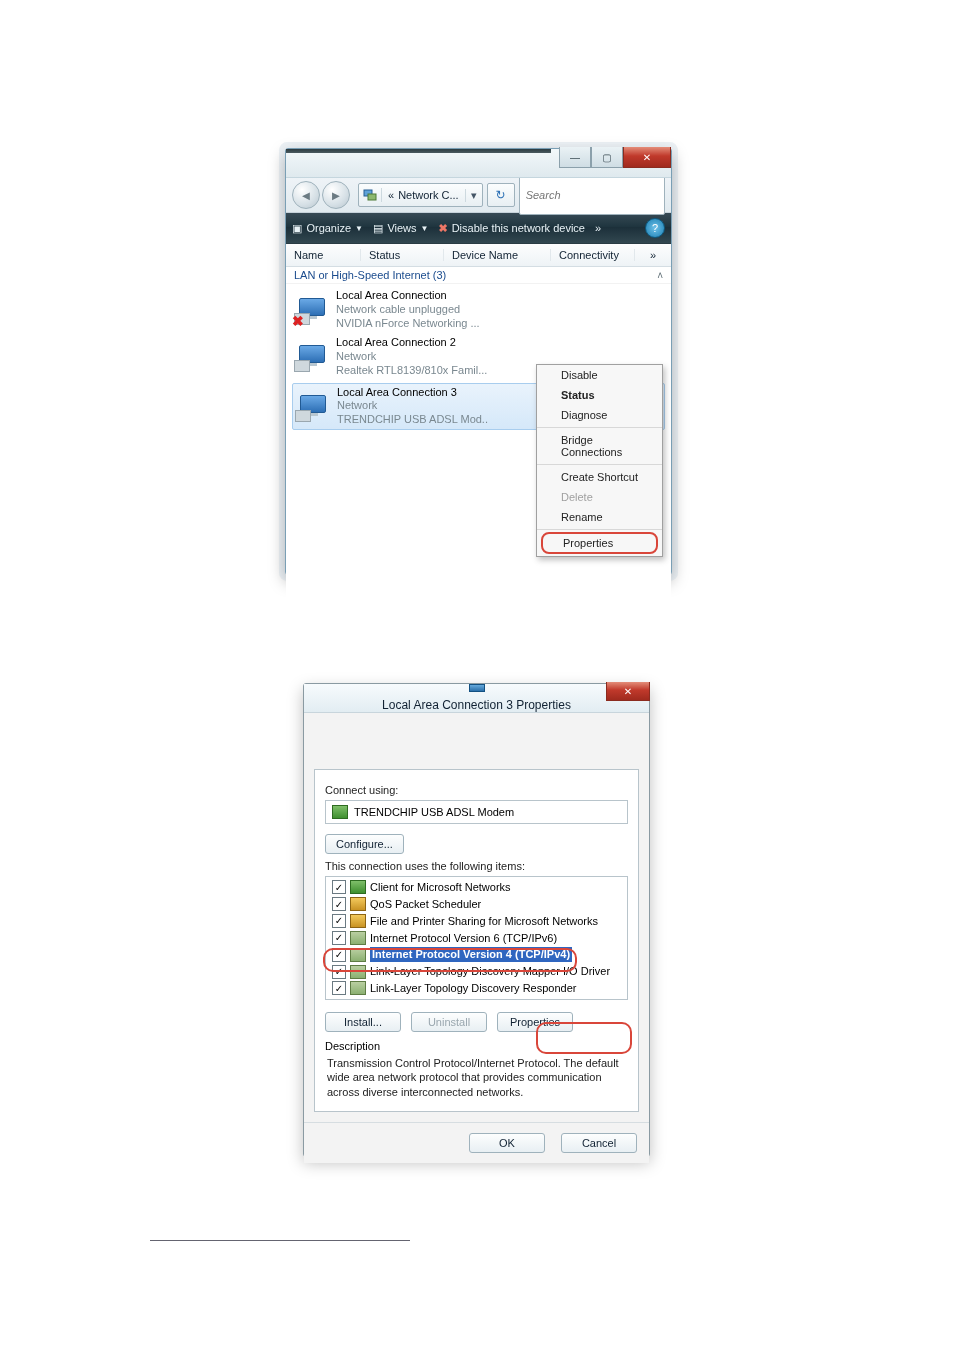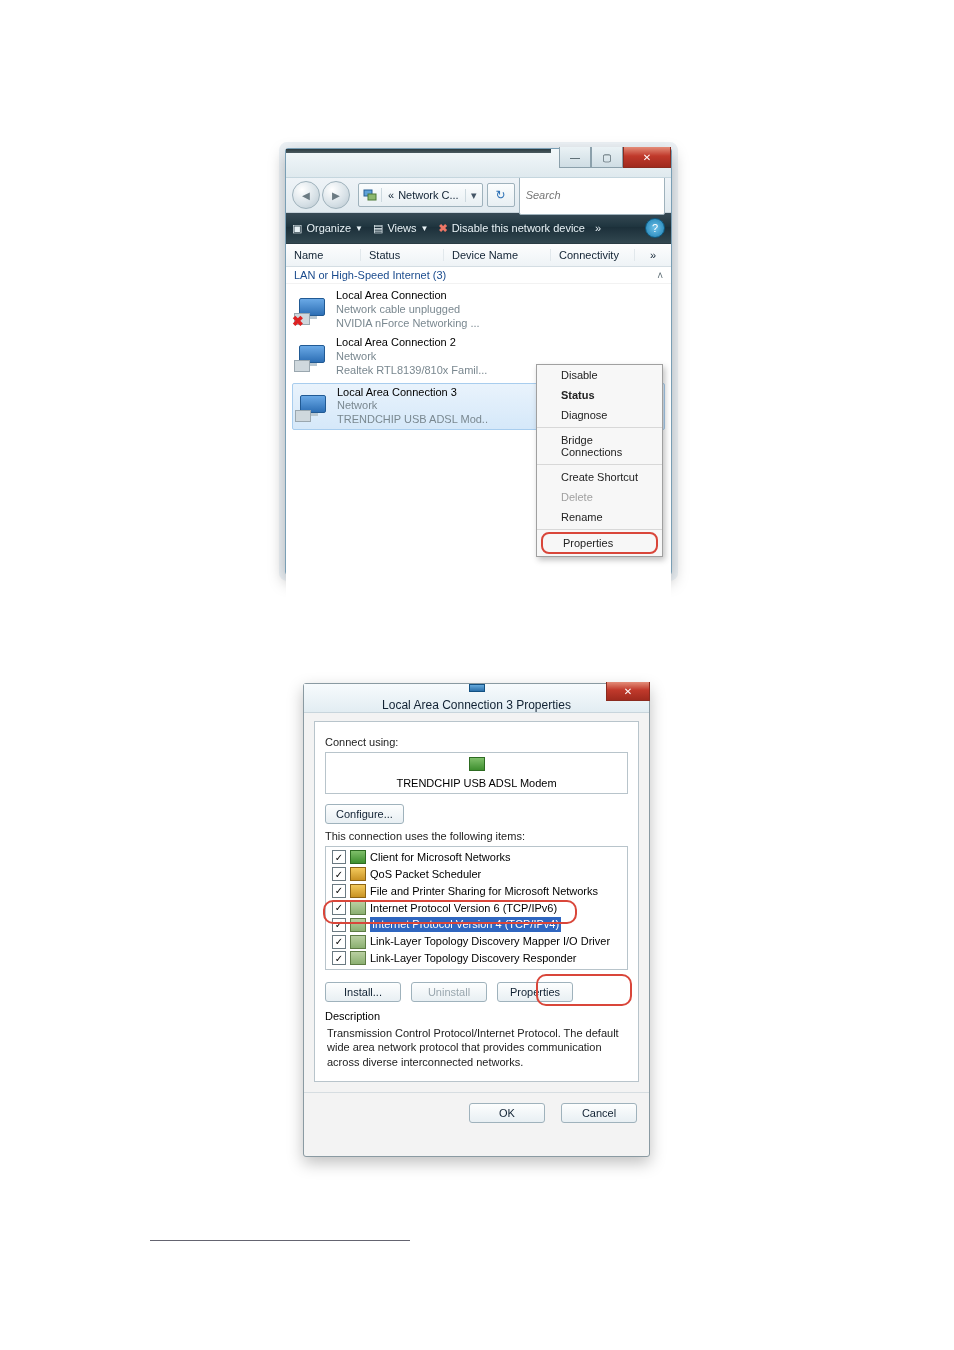--- a/index.html
+++ b/index.html
@@ -193,21 +193,20 @@
     margin-right:-1px;
   }
   .tab.inactive { background:#ebf0f3; }
   .tabpanel {
     border:1px solid #b8c4cb; background:#fff; padding:10px 10px 12px 10px;
   }
   .lbl { font-size:11px; color:#222; margin:4px 0; }
   .adapterbox {
     border:1px solid #b8c4cb; background:#fff; padding:4px 6px; display:flex; gap:6px; align-items:center;
     font-size:11px;
-    flex-direction:column;
   }
   .cfgrow { display:flex; margin:10px 0 6px 0;}
   .btn {
     min-width:76px; padding:3px 10px; font-size:11px;
     border:1px solid #9fb2bc; background:linear-gradient(#fdfefe,#e8eff3);
     border-radius:3px; color:#123;
   }
   .btn.disabled { color:#9aa7af; }
   .itemslist {
     border:1px solid #b8c4cb; background:#fff; padding:2px 0; font-size:11px;
@@ -215,21 +214,21 @@
   .itemslist .li {
     display:flex; align-items:center; gap:4px; padding:1px 6px; line-height:1.35;
   }
   .itemslist .li .cb { width:12px; height:12px; border:1px solid #6b7a82; background:#fff; display:flex; align-items:center; justify-content:center; font-size:10px;}
   .itemslist .li .ic { width:14px; height:12px; }
   .ic-client { background:linear-gradient(#7fbf6a,#3e8f2f); border:1px solid #2d6b21; }
   .ic-qos    { background:linear-gradient(#f3c95c,#c99324); border:1px solid #8d6414; }
   .ic-file   { background:linear-gradient(#f3c95c,#c99324); border:1px solid #8d6414; }
   .ic-net    { background:linear-gradient(#b9cfa1,#8bb071); border:1px solid #5e7c44; }
   .li.selected span.txt {
-    background:#2f66c0; color:#fff; padding:0 2px;
+    background:#2f66c0; color:#fff; padding:0 2px;font-weight:bold;
   }
   .red-rounded1 {
     position:absolute; border:2px solid #d9463a; border-radius:10px;
     pointer-events:none;
   }
   .btnrow3 { display:flex; gap:10px; margin-top:12px; }
   .desc-title { font-size:11px; margin-top:8px; }
   .desc-text { font-size:11px; color:#222; margin:4px 2px 0 2px; line-height:1.3;}
   .dlg-footer {
     display:flex; justify-content:flex-end; gap:16px; padding:10px 12px; border-top:1px solid #d6dde1;
@@ -369,21 +368,21 @@
 
 <div class="win2">
   <div class="titlebar2">
     <div class="ticon"></div>
     <div class="ttxt">Local Area Connection 3 Properties</div>
     <div class="cap-btn close">✕</div>
   </div>
 
   <div class="dlgbody">
 
-    <div class="tabpanel" style="position:relative;">
+    <div class="tabpanel" style="position:relative;margin-top:48px;">
       <div class="lbl">Connect using:</div>
       <div class="adapterbox">
         <div style="width:14px;height:12px;" class="ic-client"></div>
         <span>TRENDCHIP USB ADSL Modem</span>
       </div>
 
       <div class="cfgrow">
         <button class="btn">Configure...</button>
       </div>
 

